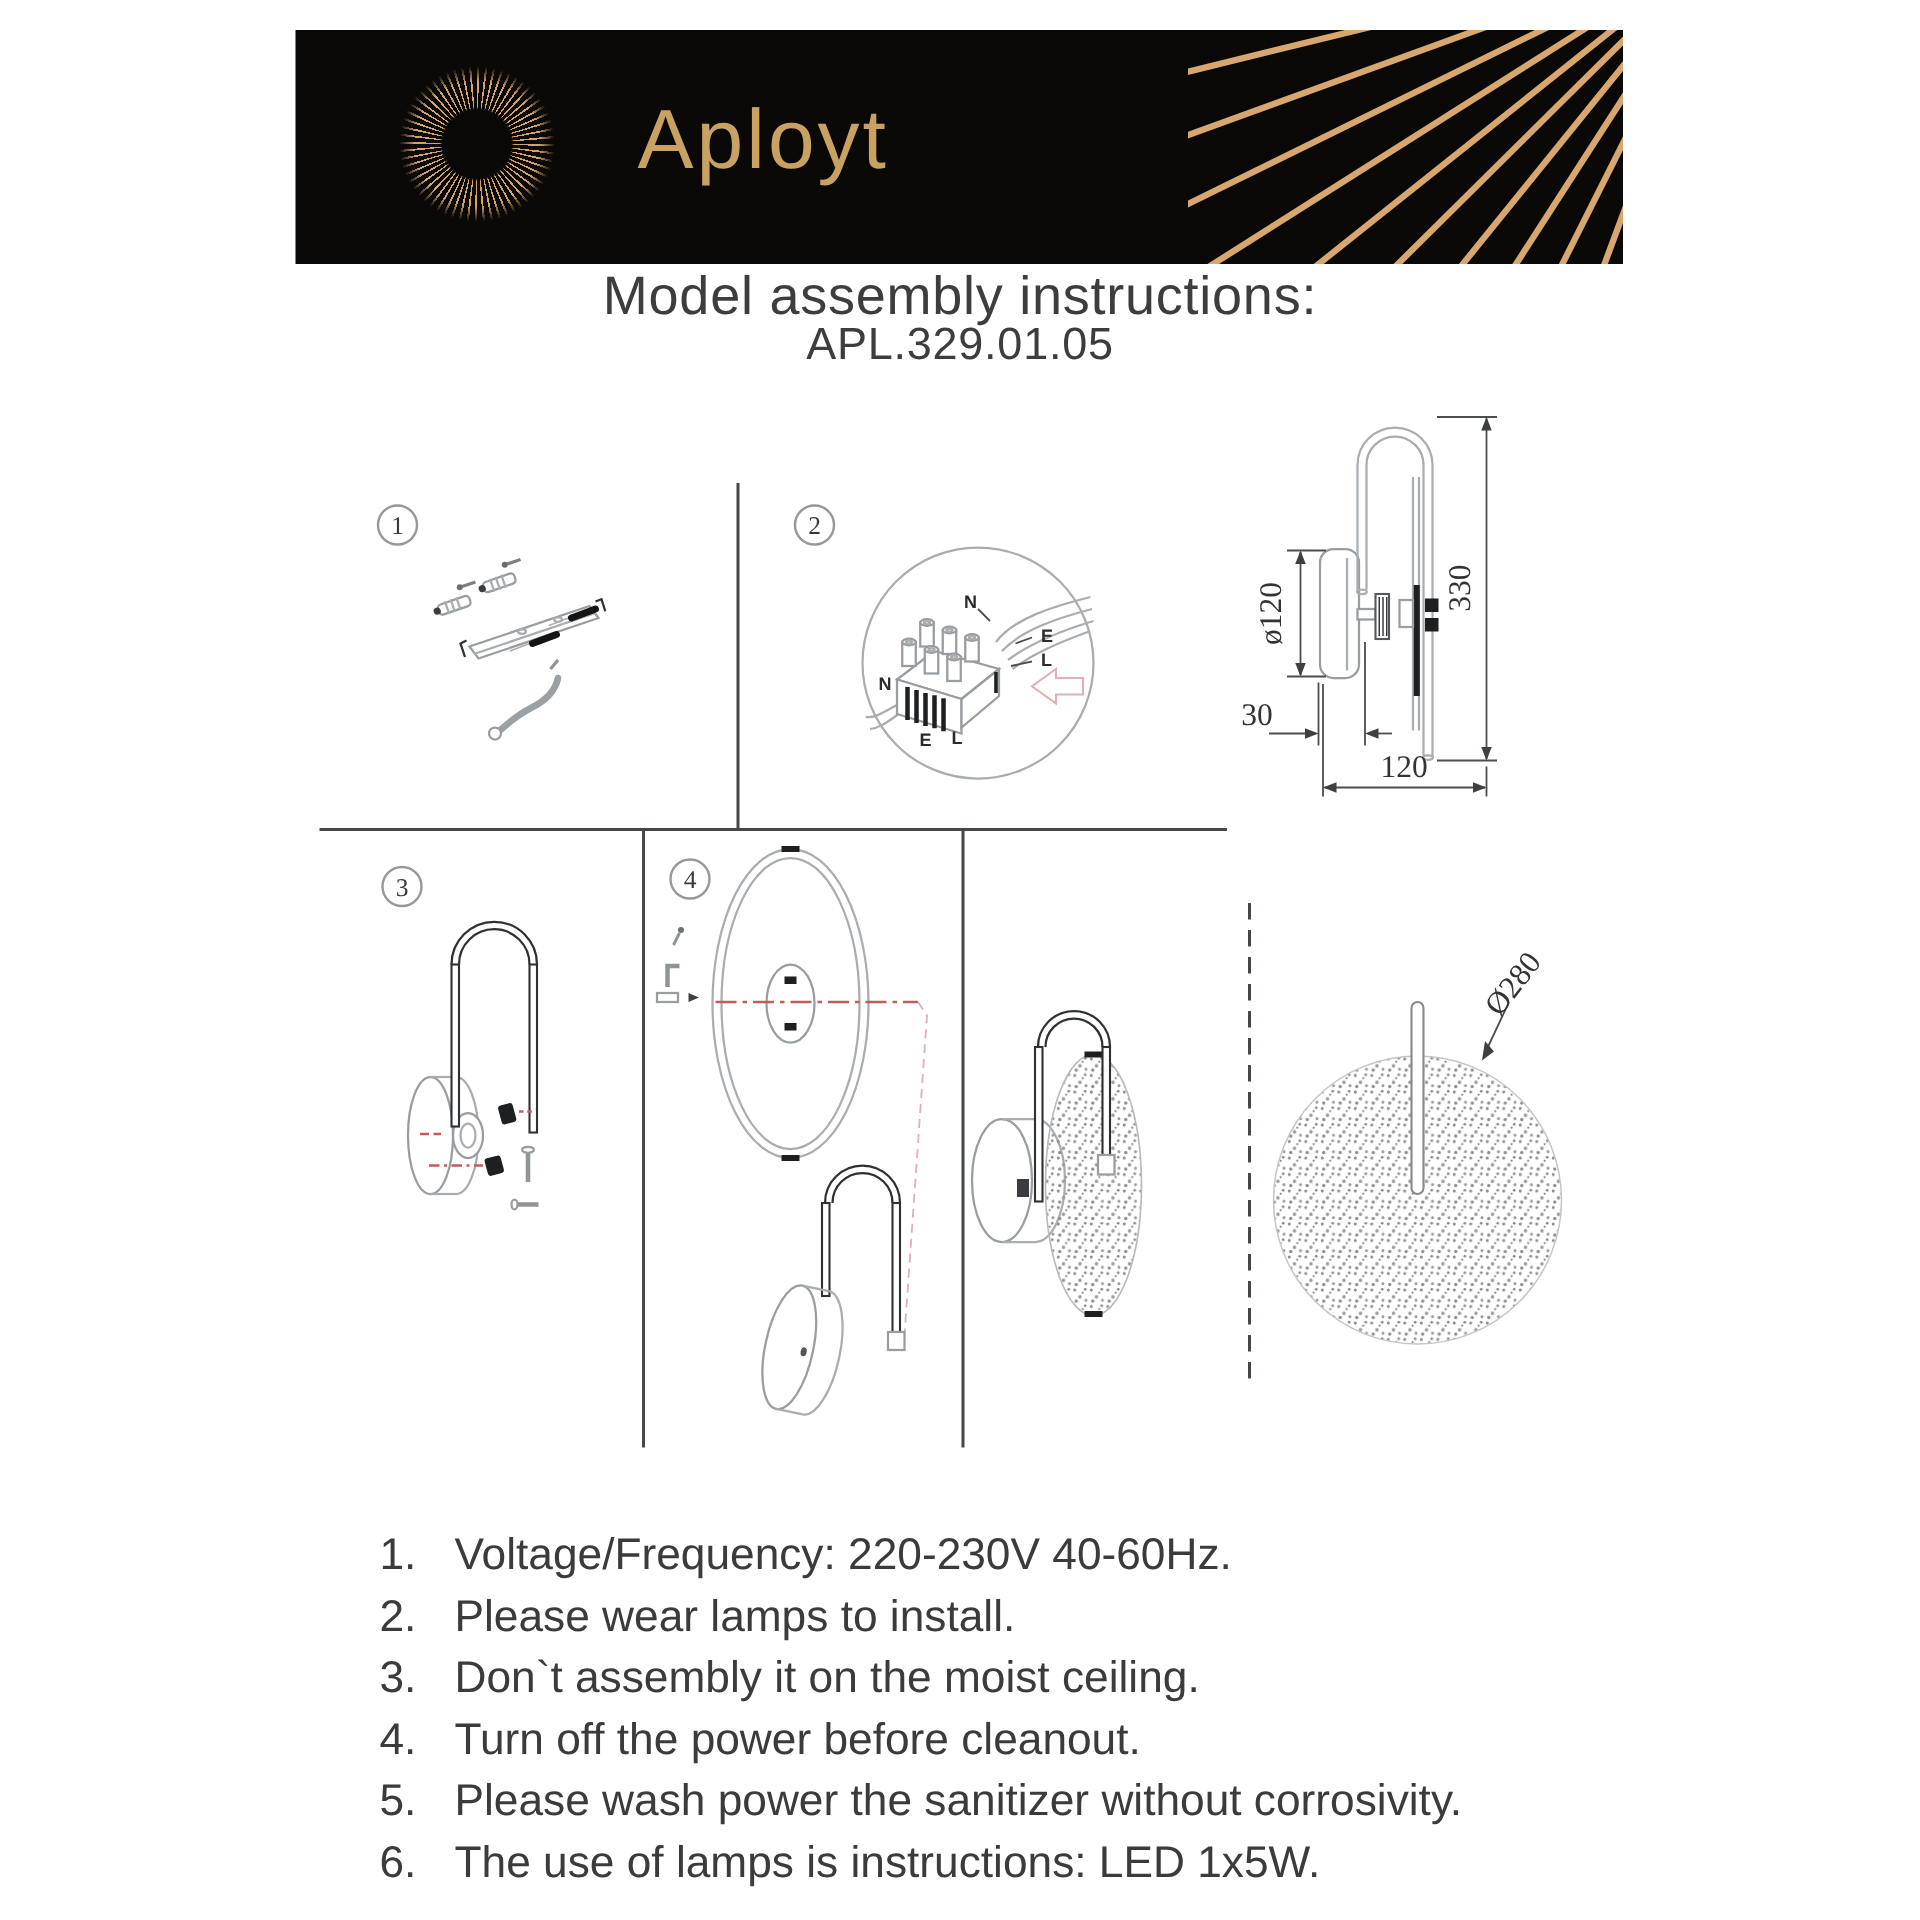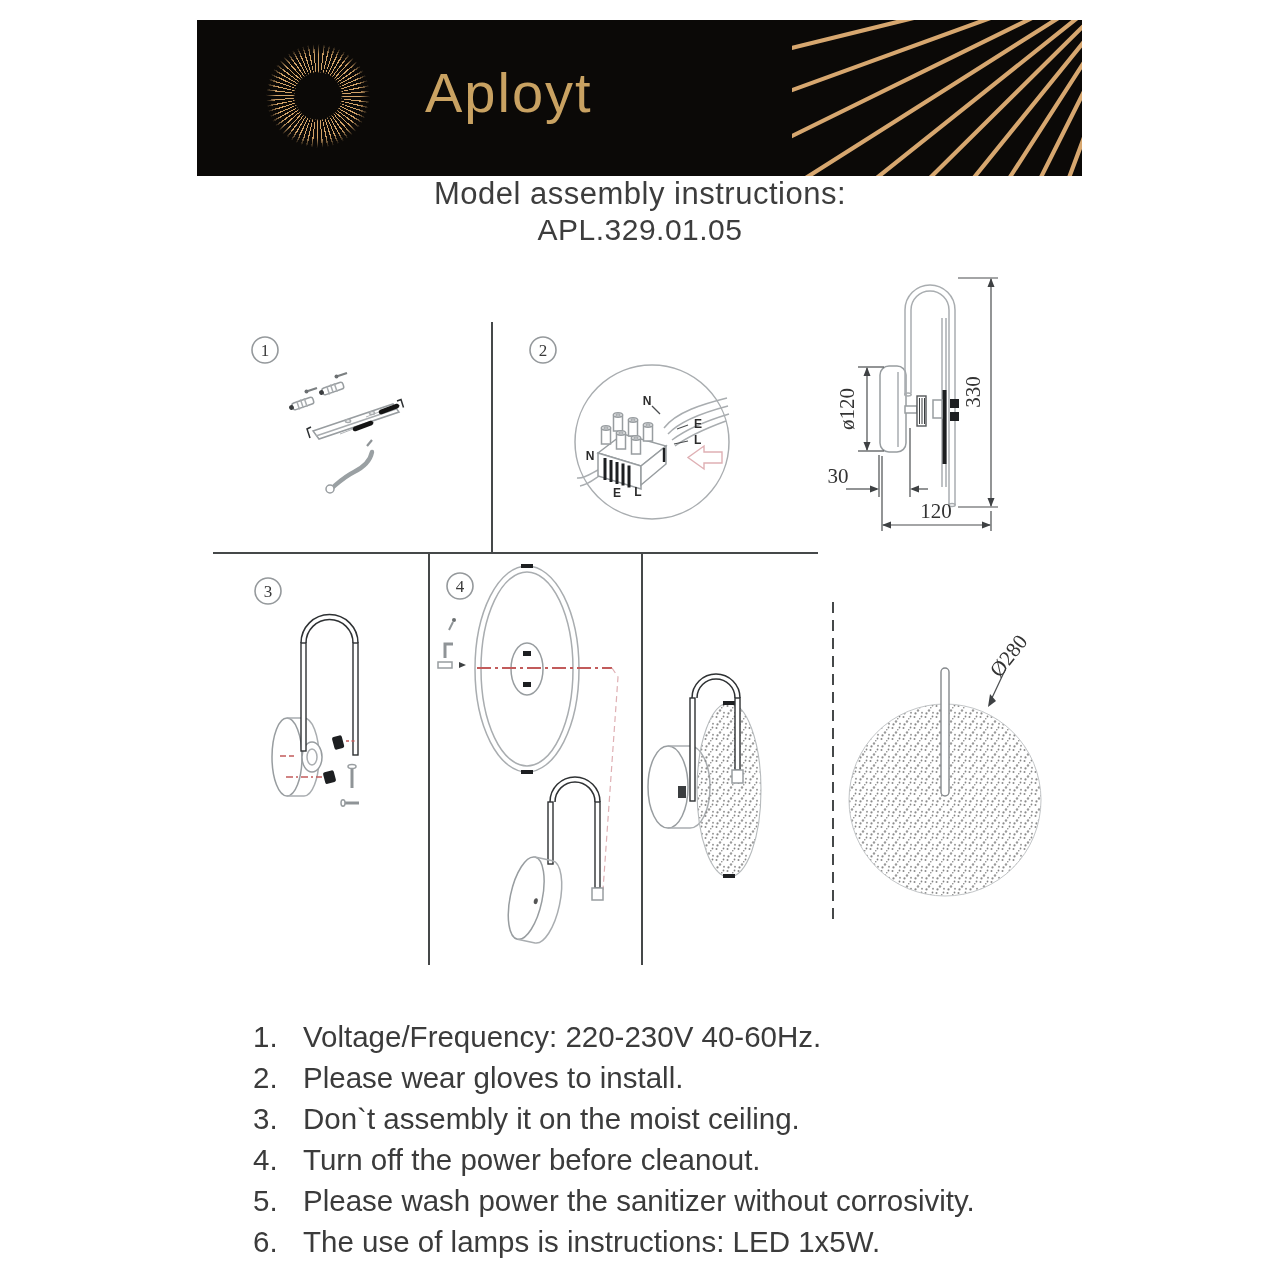--- a/index.html
+++ b/index.html
@@ -11,21 +11,21 @@
   .starburst{position:absolute;left:69px;top:24px;width:104px;height:104px;border-radius:50%;
      background:repeating-conic-gradient(#d3a368 0deg 1.7deg, rgba(0,0,0,0) 1.7deg 6deg);
      -webkit-mask:radial-gradient(closest-side, rgba(0,0,0,0) 0 44%, #000 48% 80%, rgba(0,0,0,0) 100%);
      mask:radial-gradient(closest-side, rgba(0,0,0,0) 0 44%, #000 48% 80%, rgba(0,0,0,0) 100%);}
   .brand{position:absolute;left:228px;top:40px;font-size:56px;letter-spacing:2px;
      color:#c9a262;font-weight:400;}
   .fan{position:absolute;right:0;top:0;width:290px;height:156px;}
 
   
   .title1{position:absolute;left:0;top:176px;width:100%;text-align:center;
-     font-size:31px;color:#3d3d3d;letter-spacing:.5px;}
+     font-size:36px;color:#3d3d3d;letter-spacing:.5px;}
   .title2{position:absolute;left:0;top:213px;width:100%;text-align:center;
      font-size:30px;color:#3d3d3d;letter-spacing:.5px;}
 
   
   .drawings{position:absolute;left:190px;top:265px;width:900px;height:705px;}
   .g1{stroke:#a9adb0;fill:none;stroke-width:1.5;}
   .gf{stroke:#989da0;fill:#ffffff;stroke-width:1.5;}
   .dk{stroke:#2e3133;fill:none;stroke-width:1.5;}
   .rod{fill:#ffffff;stroke:#2e3133;stroke-width:1.4;}
   .blk{fill:#1d1f21;stroke:none;}
@@ -367,21 +367,21 @@
     </g>
   </svg>
 
   <div class="instructions">
     <div class="instr-row">
       <div class="instr-num">1.</div>
       <div class="instr-text">Voltage/Frequency: 220-230V 40-60Hz.</div>
     </div>
     <div class="instr-row">
       <div class="instr-num">2.</div>
-      <div class="instr-text">Please wear gloves to install.</div>
+      <div class="instr-text">Please wear lamps to install.</div>
     </div>
     <div class="instr-row">
       <div class="instr-num">3.</div>
       <div class="instr-text">Don`t assembly it on the moist ceiling.</div>
     </div>
     <div class="instr-row">
       <div class="instr-num">4.</div>
       <div class="instr-text">Turn off the power before cleanout.</div>
     </div>
     <div class="instr-row">

